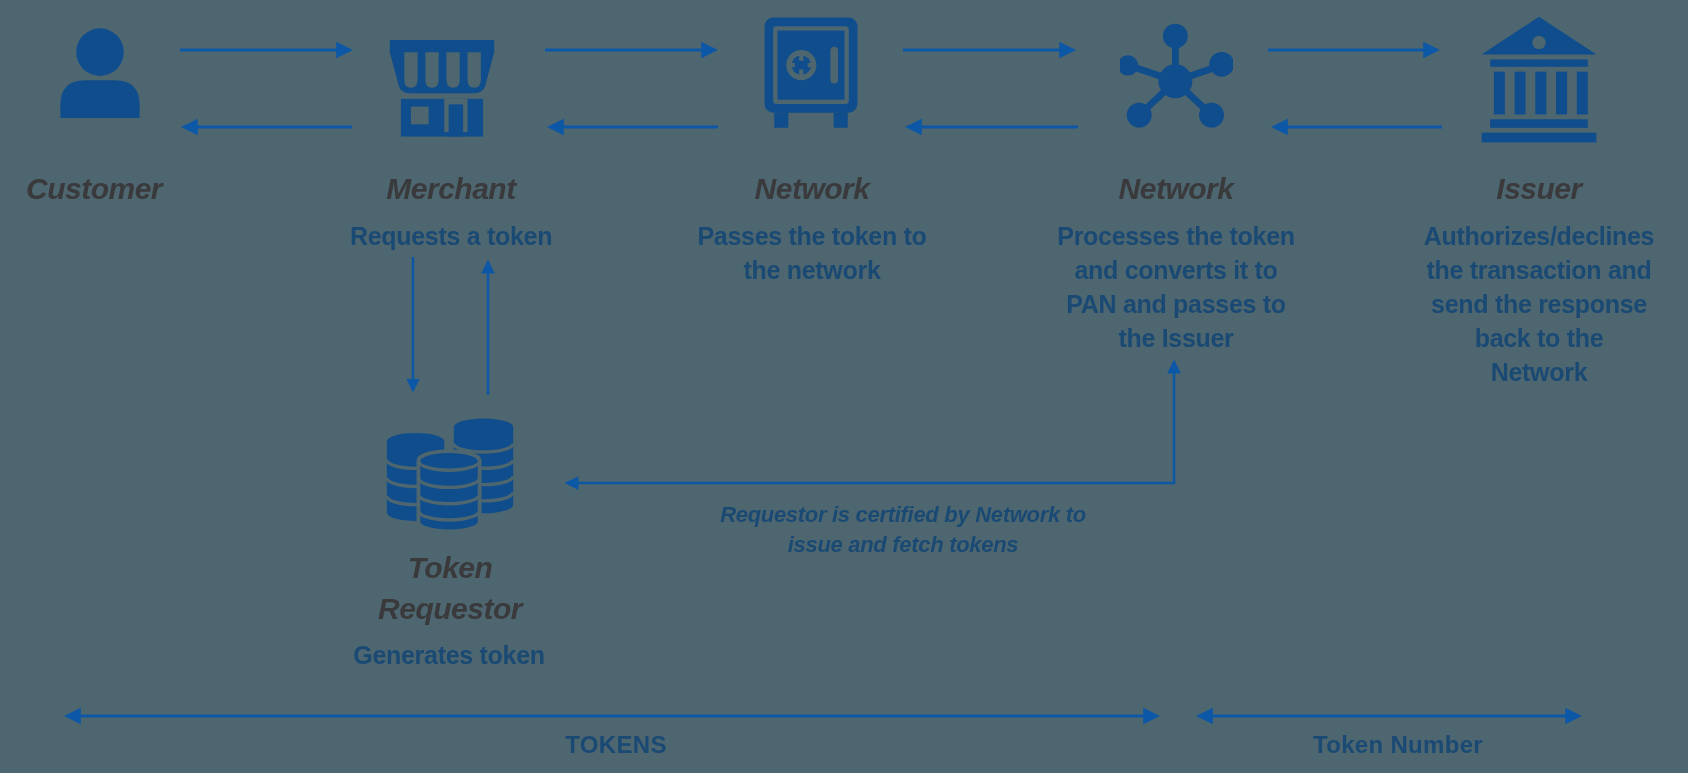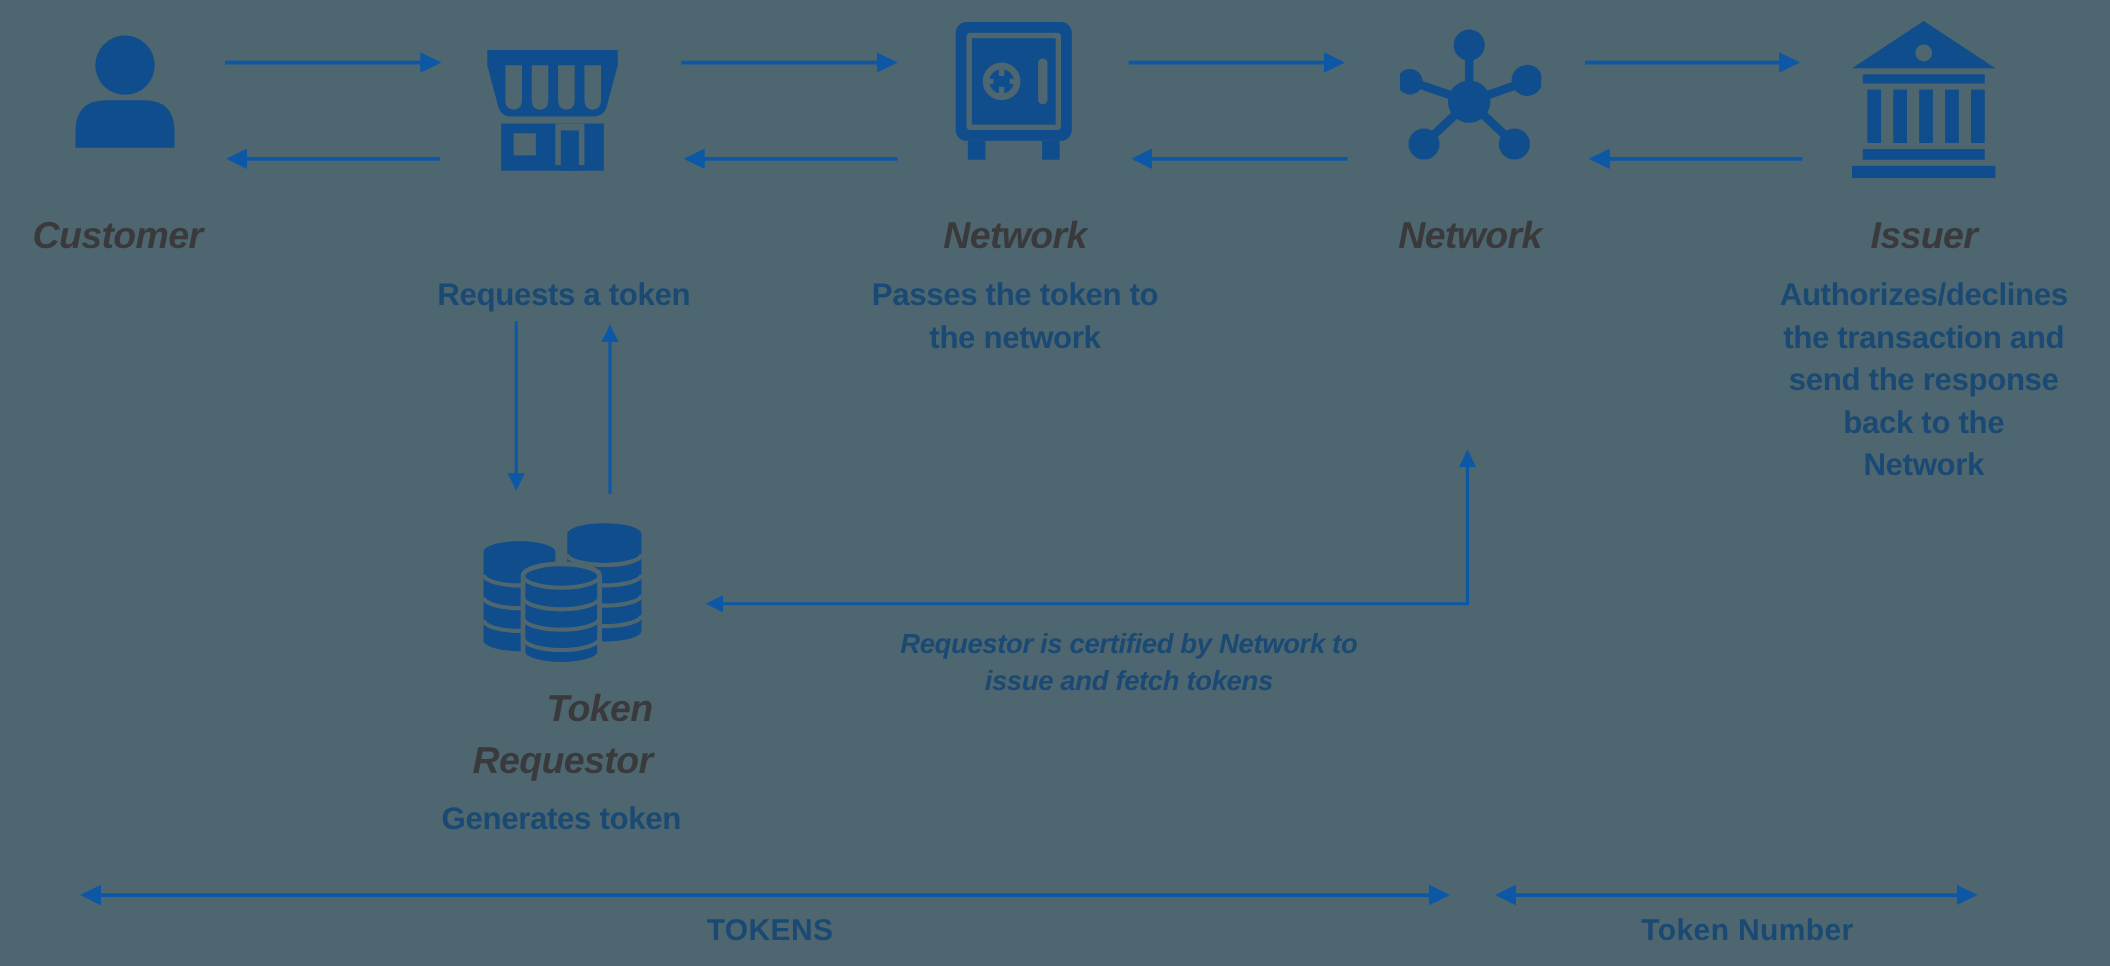--- a/index.html
+++ b/index.html
@@ -95,20 +95,21 @@
       <path d="M16 20 h12 v25 q0 7 -6 7 q-6 0 -6 -7 Z" fill="var(--bg)"></path>
       <path d="M35 20 h12 v25 q0 7 -6 7 q-6 0 -6 -7 Z" fill="var(--bg)"></path>
       <path d="M54 20 h12 v25 q0 7 -6 7 q-6 0 -6 -7 Z" fill="var(--bg)"></path>
       <path d="M73 20 h12 v25 q0 7 -6 7 q-6 0 -6 -7 Z" fill="var(--bg)"></path>
       <rect x="13" y="62" width="74" height="34"></rect>
       <rect x="22" y="69" width="16" height="16" fill="var(--bg)"></rect>
       <rect x="52" y="62" width="21" height="30" fill="var(--bg)"></rect>
       <rect x="56" y="67" width="13" height="29"></rect>
     </svg>
   </div>
+  <div class="entity-label" style="left:451px;top:168px;">Merchant</div>
   <div class="desc" style="left:451px;top:219px;text-align:right;">Requests a token</div>
 
   <div class="icon" style="left:757px;top:15px;width:108px;height:124px;">
     <svg viewBox="0 0 100 114" fill="var(--icon)">
       <rect x="7" y="2" width="86" height="88" rx="8"></rect>
       <rect x="15" y="10" width="70" height="72" rx="3" fill="var(--bg)"></rect>
       <rect x="19" y="14" width="62" height="64"></rect>
       <circle cx="41" cy="46" r="14" fill="var(--bg)"></circle>
       <circle cx="41" cy="46" r="9"></circle>
       <path d="M39 35 h4 v7 h-4 Z M39 50 h4 v7 h-4 Z M28 44 h7 v4 h-7 Z M47 44 h7 v4 h-7 Z" fill="var(--bg)"></path>
@@ -132,20 +133,24 @@
       </g>
       <circle cx="49" cy="52" r="15"></circle>
       <circle cx="49" cy="12" r="11"></circle>
       <circle cx="7" cy="38" r="9"></circle>
       <circle cx="90" cy="37" r="11"></circle>
       <circle cx="17" cy="82" r="11"></circle>
       <circle cx="81" cy="82" r="11"></circle>
     </svg>
   </div>
   <div class="entity-label" style="left:1176px;top:168px;">Network</div>
+  <div class="desc" style="left:1176px;top:219px;">Processes the token
+and converts it to
+PAN and passes to
+the Issuer</div>
 
   <div class="icon" style="left:1478px;top:14px;width:122px;height:130px;">
     <svg viewBox="0 0 100 106" fill="var(--icon)">
       <path d="M50 2 L97 33 H3 Z"></path>
       <circle cx="50" cy="23" r="5.5" fill="var(--bg)"></circle>
       <rect x="10" y="37" width="80" height="6"></rect>
       <rect x="13" y="47" width="9" height="35"></rect>
       <rect x="30" y="47" width="9" height="35"></rect>
       <rect x="47" y="47" width="9" height="35"></rect>
       <rect x="64" y="47" width="9" height="35"></rect>
@@ -180,21 +185,21 @@
 
       <path d="M37 46 A32 10 0 0 1 101 46 V110 A32 10 0 0 1 37 110 Z" stroke="var(--bg)" stroke-width="4"></path>
       <g stroke="var(--bg)" stroke-width="3.5" fill="none">
         <path d="M37 46 A32 10 0 0 0 101 46"></path>
         <path d="M37 64 A32 10 0 0 0 101 64"></path>
         <path d="M37 81 A32 10 0 0 0 101 81"></path>
         <path d="M37 98 A32 10 0 0 0 101 98"></path>
       </g>
     </svg>
   </div>
-  <div class="entity-label" style="left:450px;top:547px;text-align:right;">Token
+  <div class="entity-label" style="left:450px;top:547px;">Token
 Requestor</div>
   <div class="desc" style="left:449px;top:638px;">Generates token</div>
 
   <div class="caption" style="left:903px;top:500px;">Requestor is certified by Network to
 issue and fetch tokens</div>
 
   <div class="bottom-label" style="left:616px;top:731px;">TOKENS</div>
   <div class="bottom-label" style="left:1398px;top:731px;">Token Number</div>
 
 </div>

